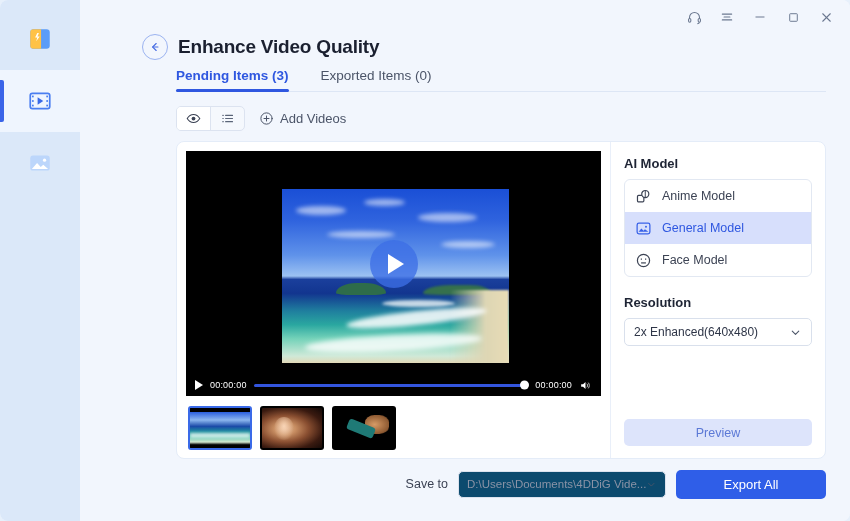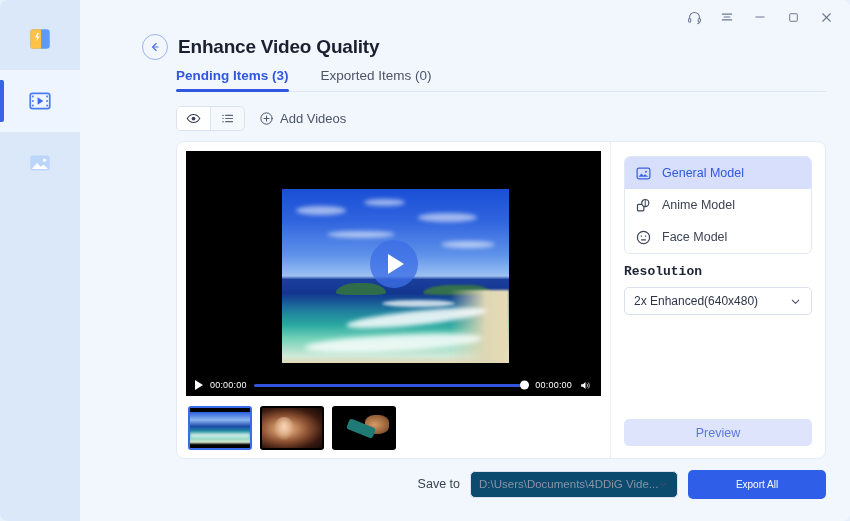--- a/index.html
+++ b/index.html
@@ -373,21 +373,21 @@
     gap: 10px;
     height: 32px;
     padding: 0 10px;
     font-size: 12.5px;
     color: #3c4354;
     cursor: pointer;
   }
   .model-item.selected { background: #d7dffc; color: #2f57e0; }
   .model-ico { width: 17px; height: 17px; flex: 0 0 auto; display:block; }
 
-  .res-title { margin-top: 10px; font-family: Liberation Mono, monospace; }
+  .res-title { margin-top: 18px; }
   .select {
     height: 28px;
     border: 1px solid #d9e0ec;
     border-radius: 5px;
     background: #fff;
     display: flex;
     align-items: center;
     justify-content: space-between;
     padding: 0 9px;
     font-size: 12px;
@@ -427,24 +427,24 @@
     align-items: center;
     justify-content: space-between;
     padding: 0 8px;
     font-size: 11.5px;
     color: #8a93a6;
     cursor: pointer;
     overflow: hidden;
     white-space: nowrap;
   }
   .export-btn {
-    width: 138px; height: 29px;
+    width: 150px; height: 29px;
     background: #2f5ee8;
     color: #fff;
-    font-size: 10px;
+    font-size: 13px;
     border-radius: 5px;
     display: flex;
     align-items: center;
     justify-content: center;
     cursor: pointer;
   }
   .chev { color: #4b5468; }
 </style>
 </head>
 <body>
@@ -608,37 +608,38 @@
           <div class="thumb">
             <div class="thumb-inner t2"></div>
           </div>
           <div class="thumb">
             <div class="thumb-inner t3"></div>
           </div>
         </div>
       </div>
 
       <div class="right-pane">
+        <div class="section-title">AI Model</div>
 
         <div class="model-list">
+          <div class="model-item">
+            <svg class="model-ico" viewBox="0 0 24 24" fill="none" stroke="#3c4354" stroke-width="1.7">
+              <rect x="3.5" y="10.5" width="9" height="9" rx="1.6"></rect>
+              <circle cx="14.5" cy="8.5" r="5" fill="#ffffff"></circle>
+              <path d="M14.5 3.5v10" stroke-width="1.4"></path>
+            </svg>
+            <span>Anime Model</span>
+          </div>
           <div class="model-item selected">
             <svg class="model-ico" viewBox="0 0 24 24" fill="none" stroke="#3a63e8" stroke-width="1.8">
               <rect x="3" y="4.5" width="18" height="15" rx="2.5"></rect>
               <circle cx="15.5" cy="9.5" r="1.4" fill="#3a63e8" stroke="none"></circle>
               <path d="M5 16.5l4-4.5 3 3.2 2-2 5 3.3z" fill="#3a63e8" stroke="none"></path>
             </svg>
             <span>General Model</span>
-          </div>
-          <div class="model-item">
-            <svg class="model-ico" viewBox="0 0 24 24" fill="none" stroke="#3c4354" stroke-width="1.7">
-              <rect x="3.5" y="10.5" width="9" height="9" rx="1.6"></rect>
-              <circle cx="14.5" cy="8.5" r="5" fill="#ffffff"></circle>
-              <path d="M14.5 3.5v10" stroke-width="1.4"></path>
-            </svg>
-            <span>Anime Model</span>
           </div>
           <div class="model-item">
             <svg class="model-ico" viewBox="0 0 24 24" fill="none" stroke="#3c4354" stroke-width="1.7">
               <circle cx="12" cy="12" r="8.6"></circle>
               <line x1="9" y1="9" x2="9" y2="11"></line>
               <line x1="15" y1="9" x2="15" y2="11"></line>
               <line x1="8.6" y1="15.4" x2="15.4" y2="15.4"></line>
             </svg>
             <span>Face Model</span>
           </div>

